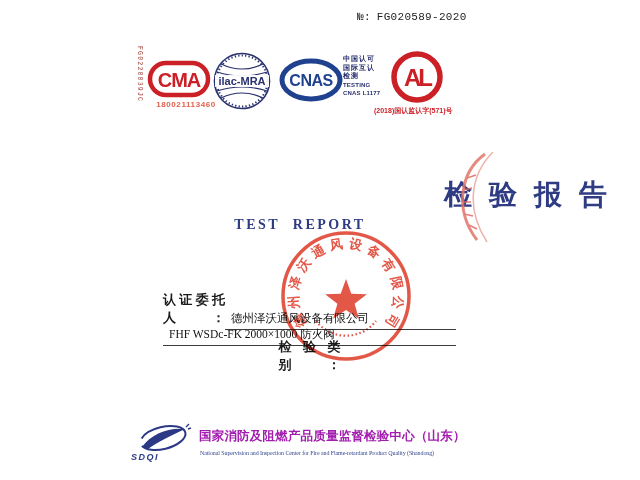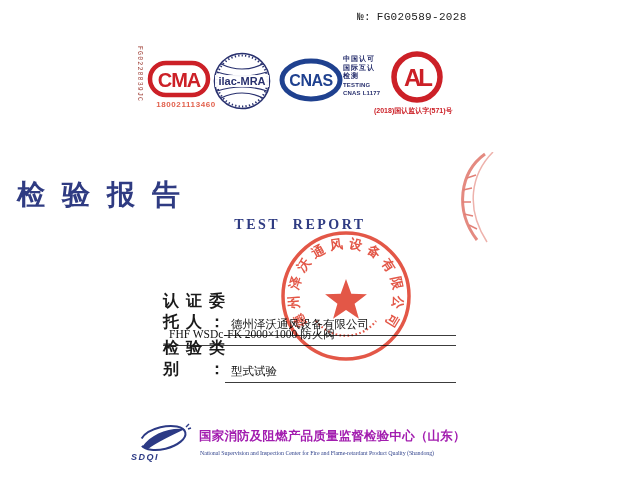--- a/index.html
+++ b/index.html
@@ -30,36 +30,36 @@
   .cnas-text{
     position:absolute;left:343px;top:55px;color:#28306e;font-weight:700;
   }
   .cnas-text .cn{font-size:7px;line-height:8.5px;letter-spacing:1px;}
   .cnas-text .en{font-size:6px;line-height:8px;letter-spacing:.2px;}
   .cal-caption{
     position:absolute;left:374px;top:106px;width:84px;font-size:7px;
     font-weight:700;color:var(--red);white-space:nowrap;
   }
   .title-cn{
-    position:absolute;left:0;top:176px;width:608px;text-align:left;
+    position:absolute;left:16px;top:176px;width:608px;text-align:right;
     font-size:28px;font-weight:700;color:var(--navy);letter-spacing:17px;
     text-indent:17px;
   }
   .title-en{
     position:absolute;left:0;top:217px;width:600px;text-align:center;
     font-family:"Liberation Serif",serif;font-size:14px;font-weight:700;
     color:var(--navy);letter-spacing:2.5px;word-spacing:7px;
   }
   .fields{position:absolute;left:163px;top:0;width:293px;}
   .field-row{position:absolute;left:0;width:293px;display:flex;align-items:flex-end;}
   .field-row.r1{top:291px;} .field-row.r2{top:327px;} .field-row.r3{top:338px;justify-content:center;}
   .field-label{
     flex:0 0 62px;width:62px;display:inline-block;text-align:justify;
     text-align-last:justify;font-family:"Liberation Serif",serif;
-    font-size:16px;font-weight:600;color:var(--text);padding-bottom:3px;
+    font-size:13px;font-weight:600;color:var(--text);padding-bottom:3px;
   }
   .field-value{
     flex:1;border-bottom:1.5px solid var(--line);font-family:"Liberation Serif",serif;
     font-size:11.5px;color:#111;padding:0 0 3px 6px;min-height:14px;white-space:nowrap;
   }
   .seal{position:absolute;left:277px;top:227px;opacity:.9;mix-blend-mode:multiply;}
   .partial-stamp{position:absolute;left:445px;top:152px;opacity:.85;}
   .footer-logo{position:absolute;left:127px;top:423px;}
   .footer-cn{
     position:absolute;left:199px;top:428px;font-size:12.5px;font-weight:700;
@@ -70,21 +70,21 @@
     font-size:6px;color:#394a90;white-space:nowrap;letter-spacing:-.1px;
   }
   svg text{font-family:"Liberation Sans",sans-serif;}
 </style>
 </head>
 <body>
 
 <div class="page">
 
   <div class="doc-no">
-    <span>№:</span><span class="gap"></span><span>FG020589-2028</span>
+    <span>№:</span><span class="gap"></span><span>FG020589-2020</span>
   </div>
 
   <div class="vert-code">FG0220039JC</div>
 
   <svg class="logo" style="left:147px;top:56px" width="64" height="46" viewBox="0 0 64 46">
     <rect x="3" y="7" width="58" height="32" rx="16" fill="none" stroke="#cc2027" stroke-width="4.5"></rect>
     <text x="32" y="31" text-anchor="middle" font-size="20" font-weight="900" fill="#cc2027" letter-spacing="-1">CMA</text>
   </svg>
   <div class="cma-number">180021113460</div>
 
@@ -130,21 +130,20 @@
   <div class="fields">
     <div class="field-row r1">
       <span class="field-label">认证委托人：</span>
       <span class="field-value">德州泽沃通风设备有限公司</span>
     </div>
     <div class="field-row r2">
       <span class="field-value">FHF WSDc-FK 2000×1000 防火阀</span>
     </div>
     <div class="field-row r3">
       <span class="field-label">检 验 类 别：</span>
-      <span class="field-value">型式试验</span>
     </div>
   </div>
 
   <svg class="seal" width="138" height="138" viewBox="0 0 138 138">
     <defs>
       <path id="sealArc" d="M69,117 a48,48 0 1,1 0,-96 a48,48 0 1,1 0,96" fill="none"></path>
     </defs>
     <circle cx="69" cy="69" r="63" fill="none" stroke="#e04433" stroke-width="3.5"></circle>
     <text font-size="13" font-weight="700" fill="#e04433" letter-spacing="5">
       <textPath href="#sealArc" startOffset="45">德州泽沃通风设备有限公司</textPath>

